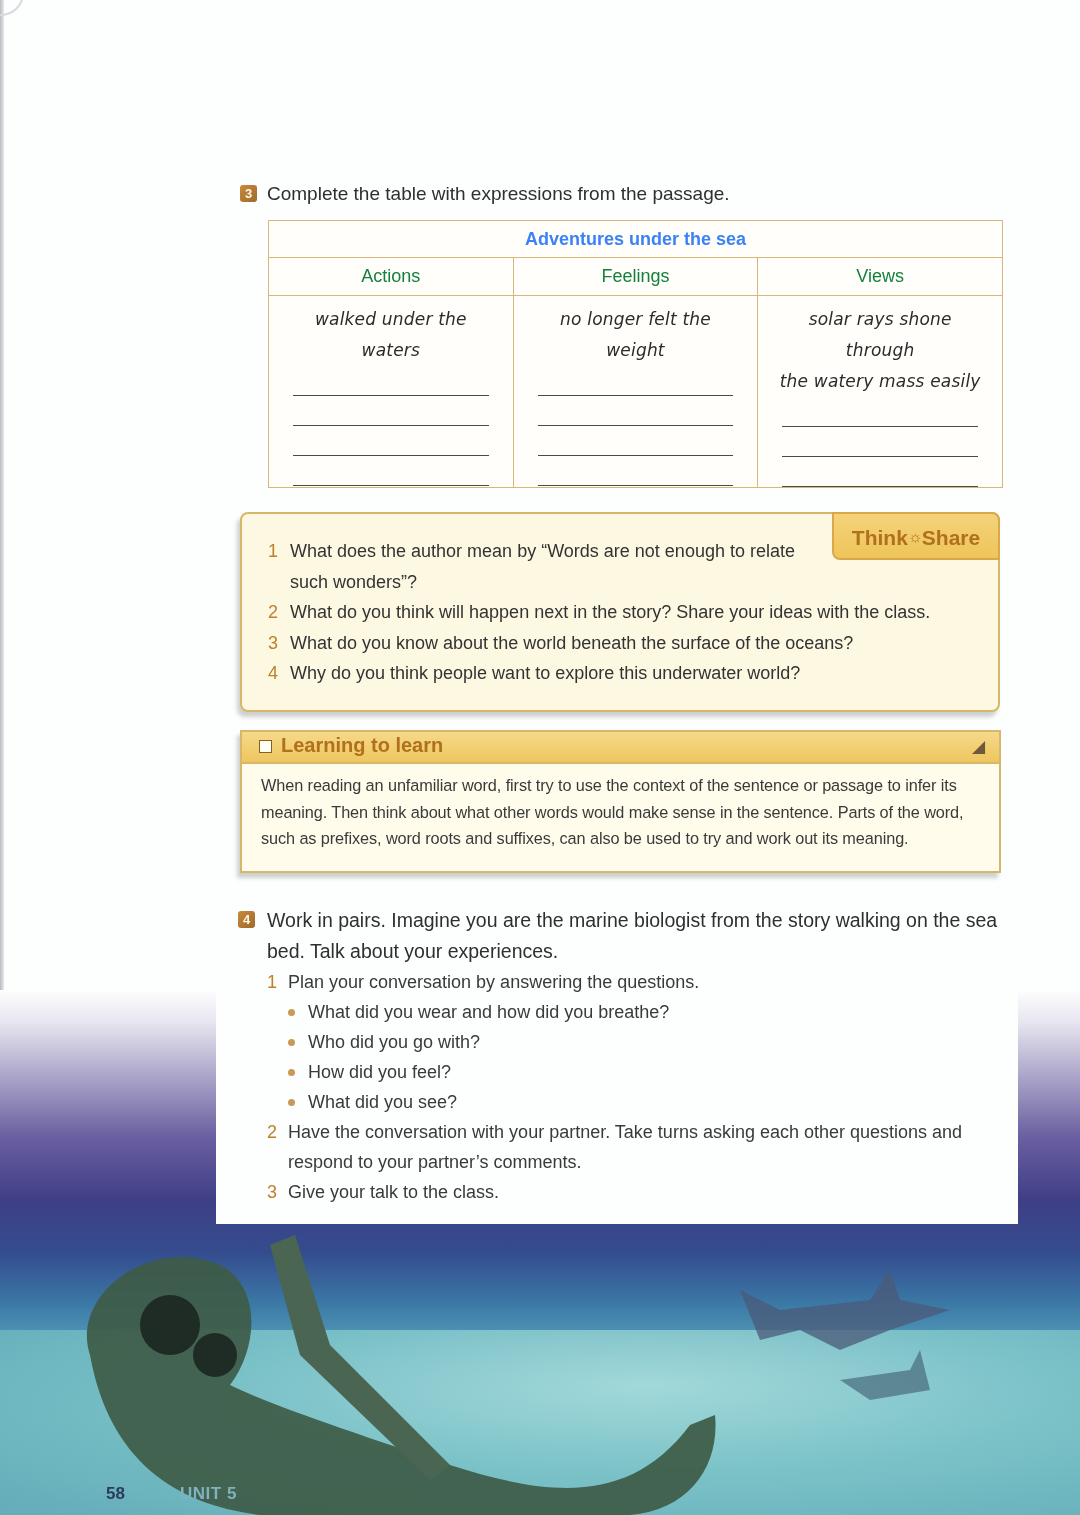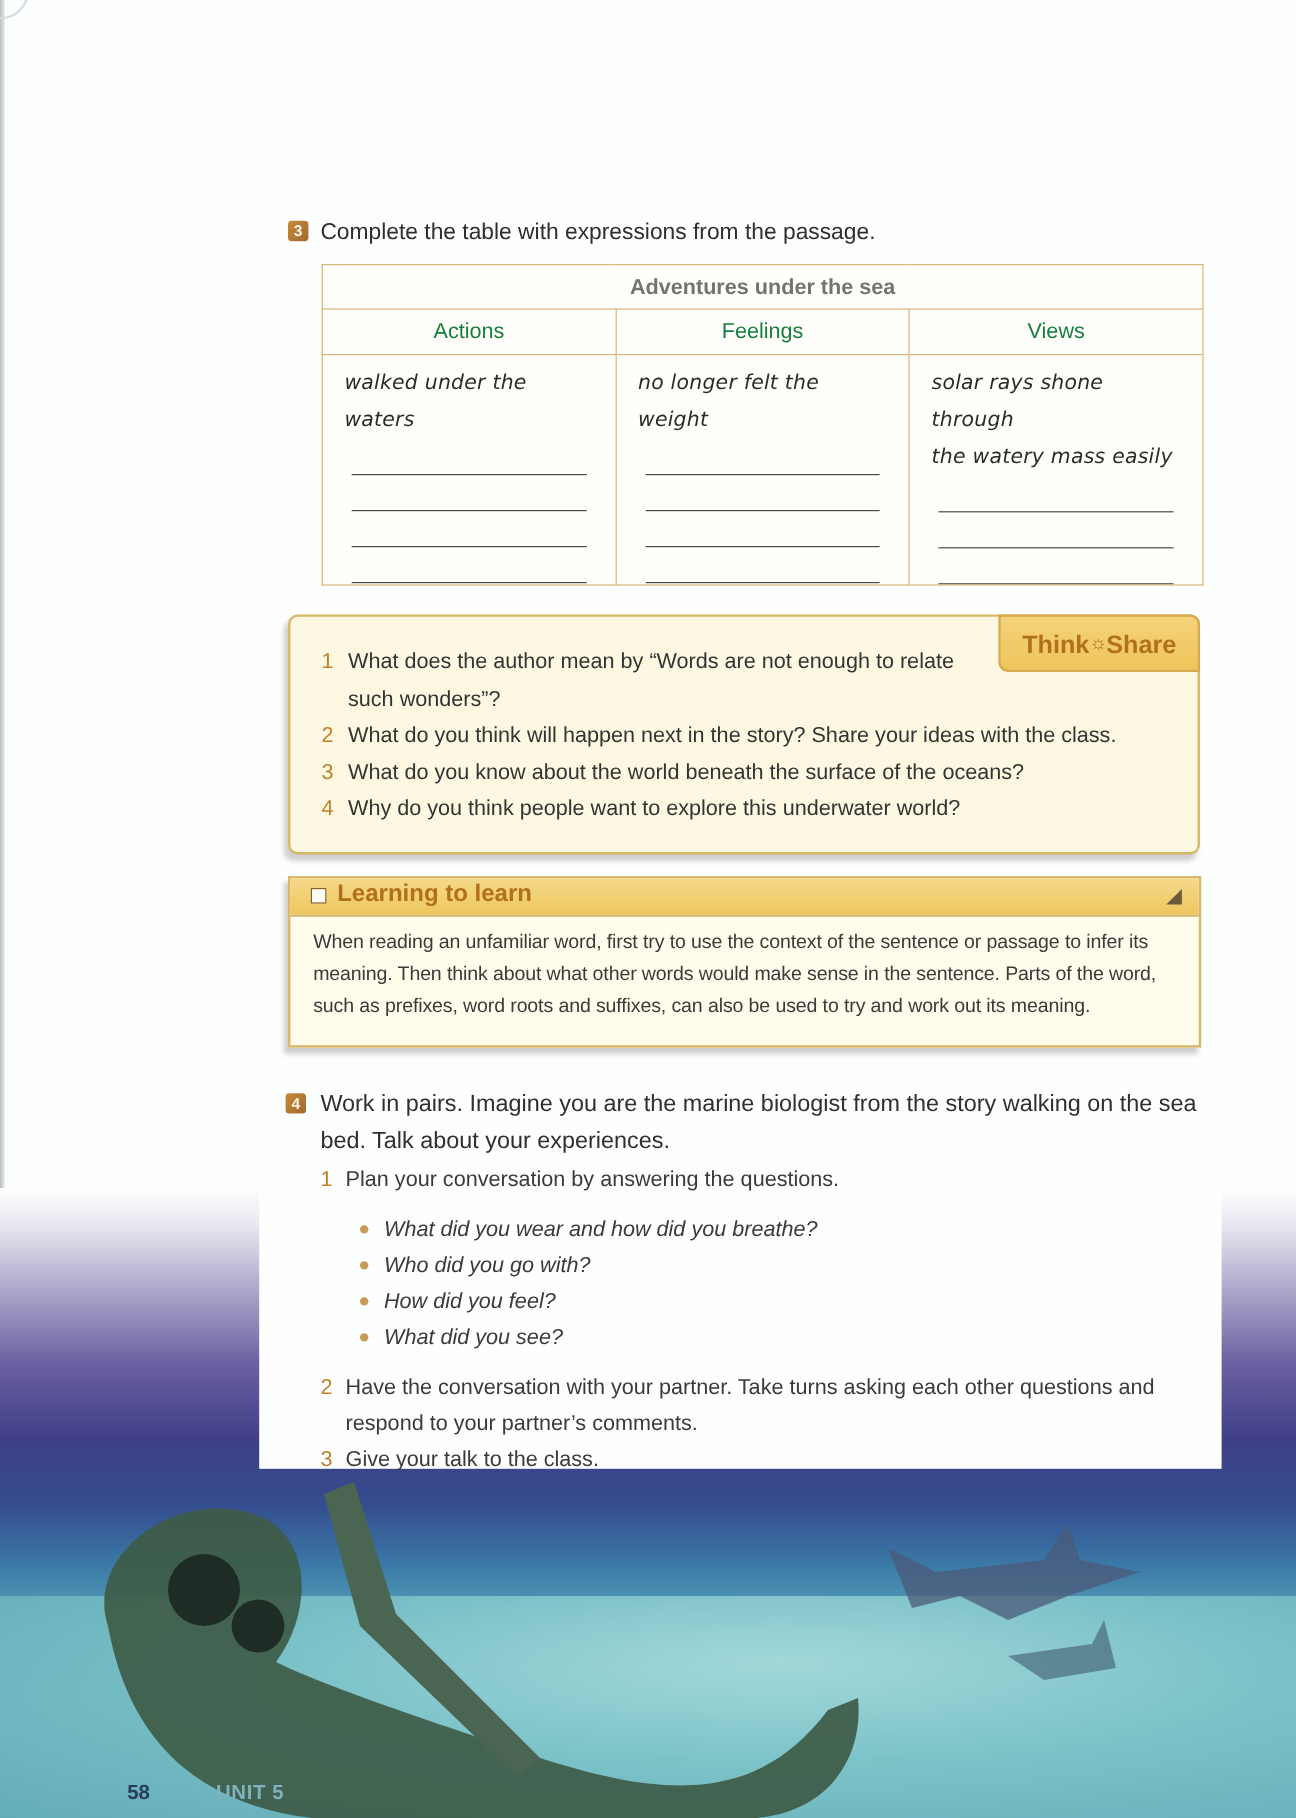--- a/index.html
+++ b/index.html
@@ -66,31 +66,31 @@
   .ex3-title { position: absolute; left: 240px; top: 183px; font-size: 19px; color: #2f2f2f; }
   
   .adv-table {
     position: absolute; left: 268px; top: 220px; width: 735px; border-collapse: collapse;
     background: #fffefb;
   }
   .adv-table td, .adv-table th {
     border: 1px solid #d8b77a; padding: 0; vertical-align: top;
   }
   .adv-title {
-    height: 36px; text-align: center; font-size: 18px; font-weight: bold; color: #737373;
+    height: 36px; text-align: center; font-size: 18px; font-weight: bold; color: #3b82f6;
     line-height: 36px;
   }
   .col-h {
     height: 37px; text-align: center; font-size: 18px; font-weight: normal; color: #15803d;
     line-height: 37px; width: 33.3%;
   }
   .cell { height: 162px; padding: 8px 18px 0 18px !important; }
   .hand {
     font-family: "DejaVu Sans", sans-serif; font-style: italic; font-size: 17px; color: #2b2b2b;
-    text-align: left; line-height: 31px; letter-spacing: 0.2px;
+    text-align: center; line-height: 31px; letter-spacing: 0.2px;
   }
   .blank { border-bottom: 1.5px solid #4a4a4a; height: 29px; margin: 0 6px; }
   
   .ts-box {
     position: absolute; left: 240px; top: 487px; width: 760px; height: 200px;
     background: #fdf8e2; border: 2px solid #d8b76a; border-radius: 8px;
     box-shadow: -3px 5px 4px rgba(120,120,120,0.35);
     box-sizing: border-box;
     margin-top: 25px;
   }
@@ -123,21 +123,21 @@
   .ltl-corner { position: absolute; right: 14px; top: 4px; font-size: 17px; color: #6e5a3a; }
   .ltl-text {
     padding: 8px 18px 0 19px; font-size: 16.3px; line-height: 26.5px; color: #3a3a3a; letter-spacing: -0.1px;
   }
   
   .ex4 { position: absolute; left: 238px; top: 905px; width: 770px; }
   .ex4-title { font-size: 19.5px; line-height: 31px; color: #2f2f2f; padding-left: 29px; position: relative; }
   .ex4-title .sec-marker { position: absolute; left: 0; top: 6px; }
   .ex4-list { list-style: none; margin: 0; padding: 0 0 0 29px; }
   .ex4-list > li { position: relative; padding-left: 21px; font-size: 18px; line-height: 30px; color: #3a3a3a; }
-  .bullets { list-style: none; margin: 12px; padding: 0; font-style: italic; }
+  .bullets { list-style: none; margin: 0; padding: 0; }
   .bullets li { position: relative; padding-left: 20px; }
   .dot {
     position: absolute; left: 0; top: 12px; width: 7px; height: 7px; border-radius: 50%;
     background: #c99a55;
   }
 </style>
 </head>
 <body>
 
 <div class="page-edge"></div>

